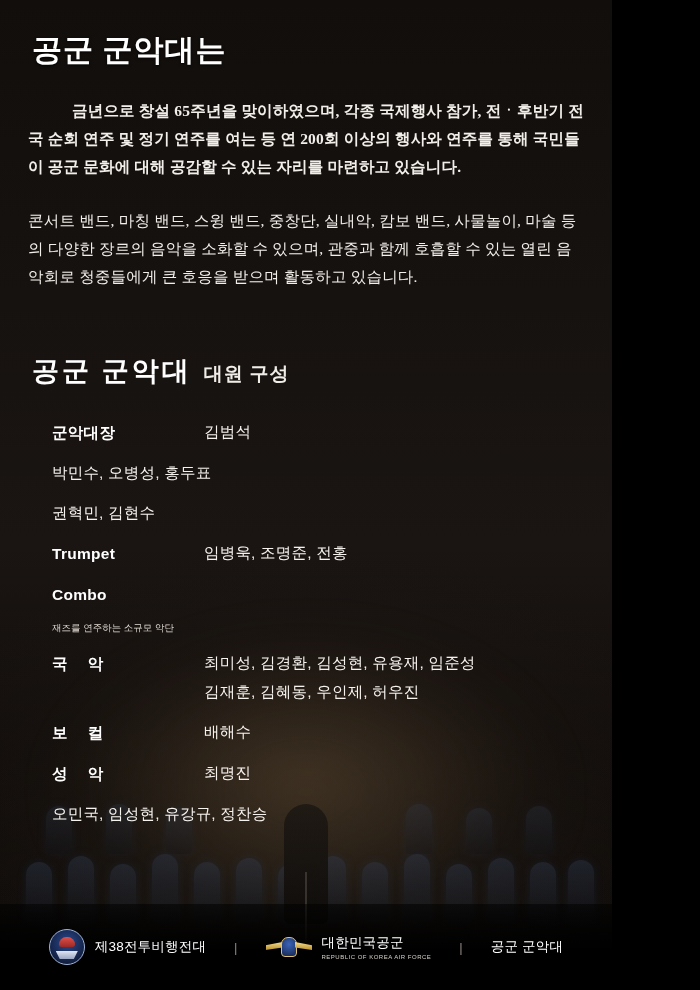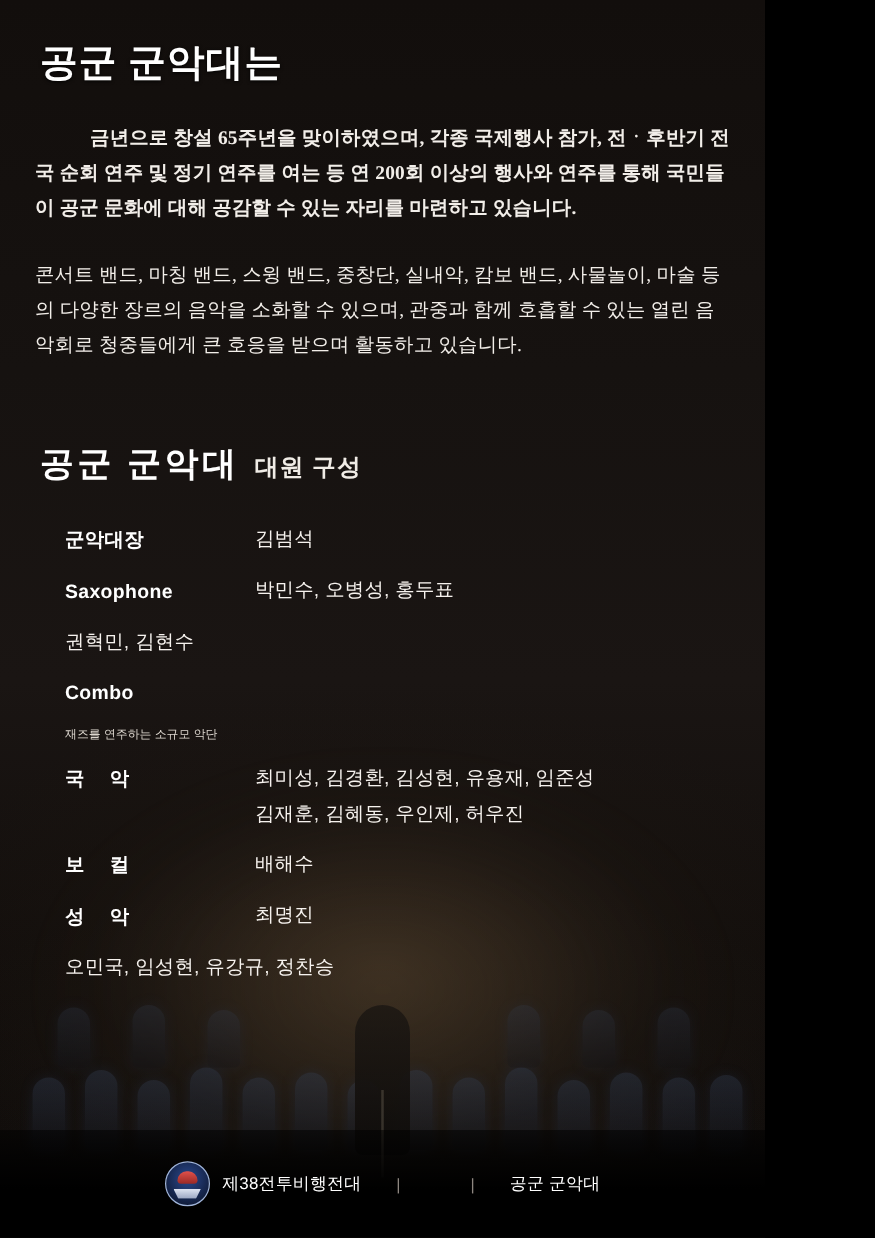--- a/index.html
+++ b/index.html
@@ -325,34 +325,39 @@
       <div class="row">
         <div class="label">
           <span>군악대장</span>
         </div>
         <div class="value">
           <span>김범석</span>
         </div>
       </div>
 
       <div class="row">
-        <div class="label">
-          <span>Saxophone</span>
-        </div>
         <div class="value">
           <span>박민수, 오병성, 홍두표</span>
         </div>
       </div>
 
       <div class="row">
         <div class="value">
           <span>권혁민, 김현수</span>
         </div>
       </div>
 
+      <div class="row">
+        <div class="label">
+          <span>Trumpet</span>
+        </div>
+        <div class="value">
+          <span>임병욱, 조명준, 전홍</span>
+        </div>
+      </div>
 
       <div class="row">
         <div class="label">
           <span>Combo</span>
           <span class="sub">재즈를 연주하는 소규모 악단</span>
         </div>
       </div>
 
       <div class="row spaced">
         <div class="label">
@@ -393,20 +398,31 @@
 
   <div class="footer">
 
     <div class="f-item">
       <span class="emblem"></span>
       <span class="f-text">제38전투비행전대</span>
     </div>
 
     <span class="f-sep">|</span>
 
+    <div class="f-item">
+      <span class="wings">
+        <span class="w left"></span>
+        <span class="c"></span>
+        <span class="w right"></span>
+      </span>
+      <span class="f-text">
+        <span>대한민국공군</span>
+        <span class="sub">REPUBLIC OF KOREA AIR FORCE</span>
+      </span>
+    </div>
 
     <span class="f-sep">|</span>
 
     <div class="f-item">
       <span class="f-text">공군 군악대</span>
     </div>
 
   </div>
 </div>
 

